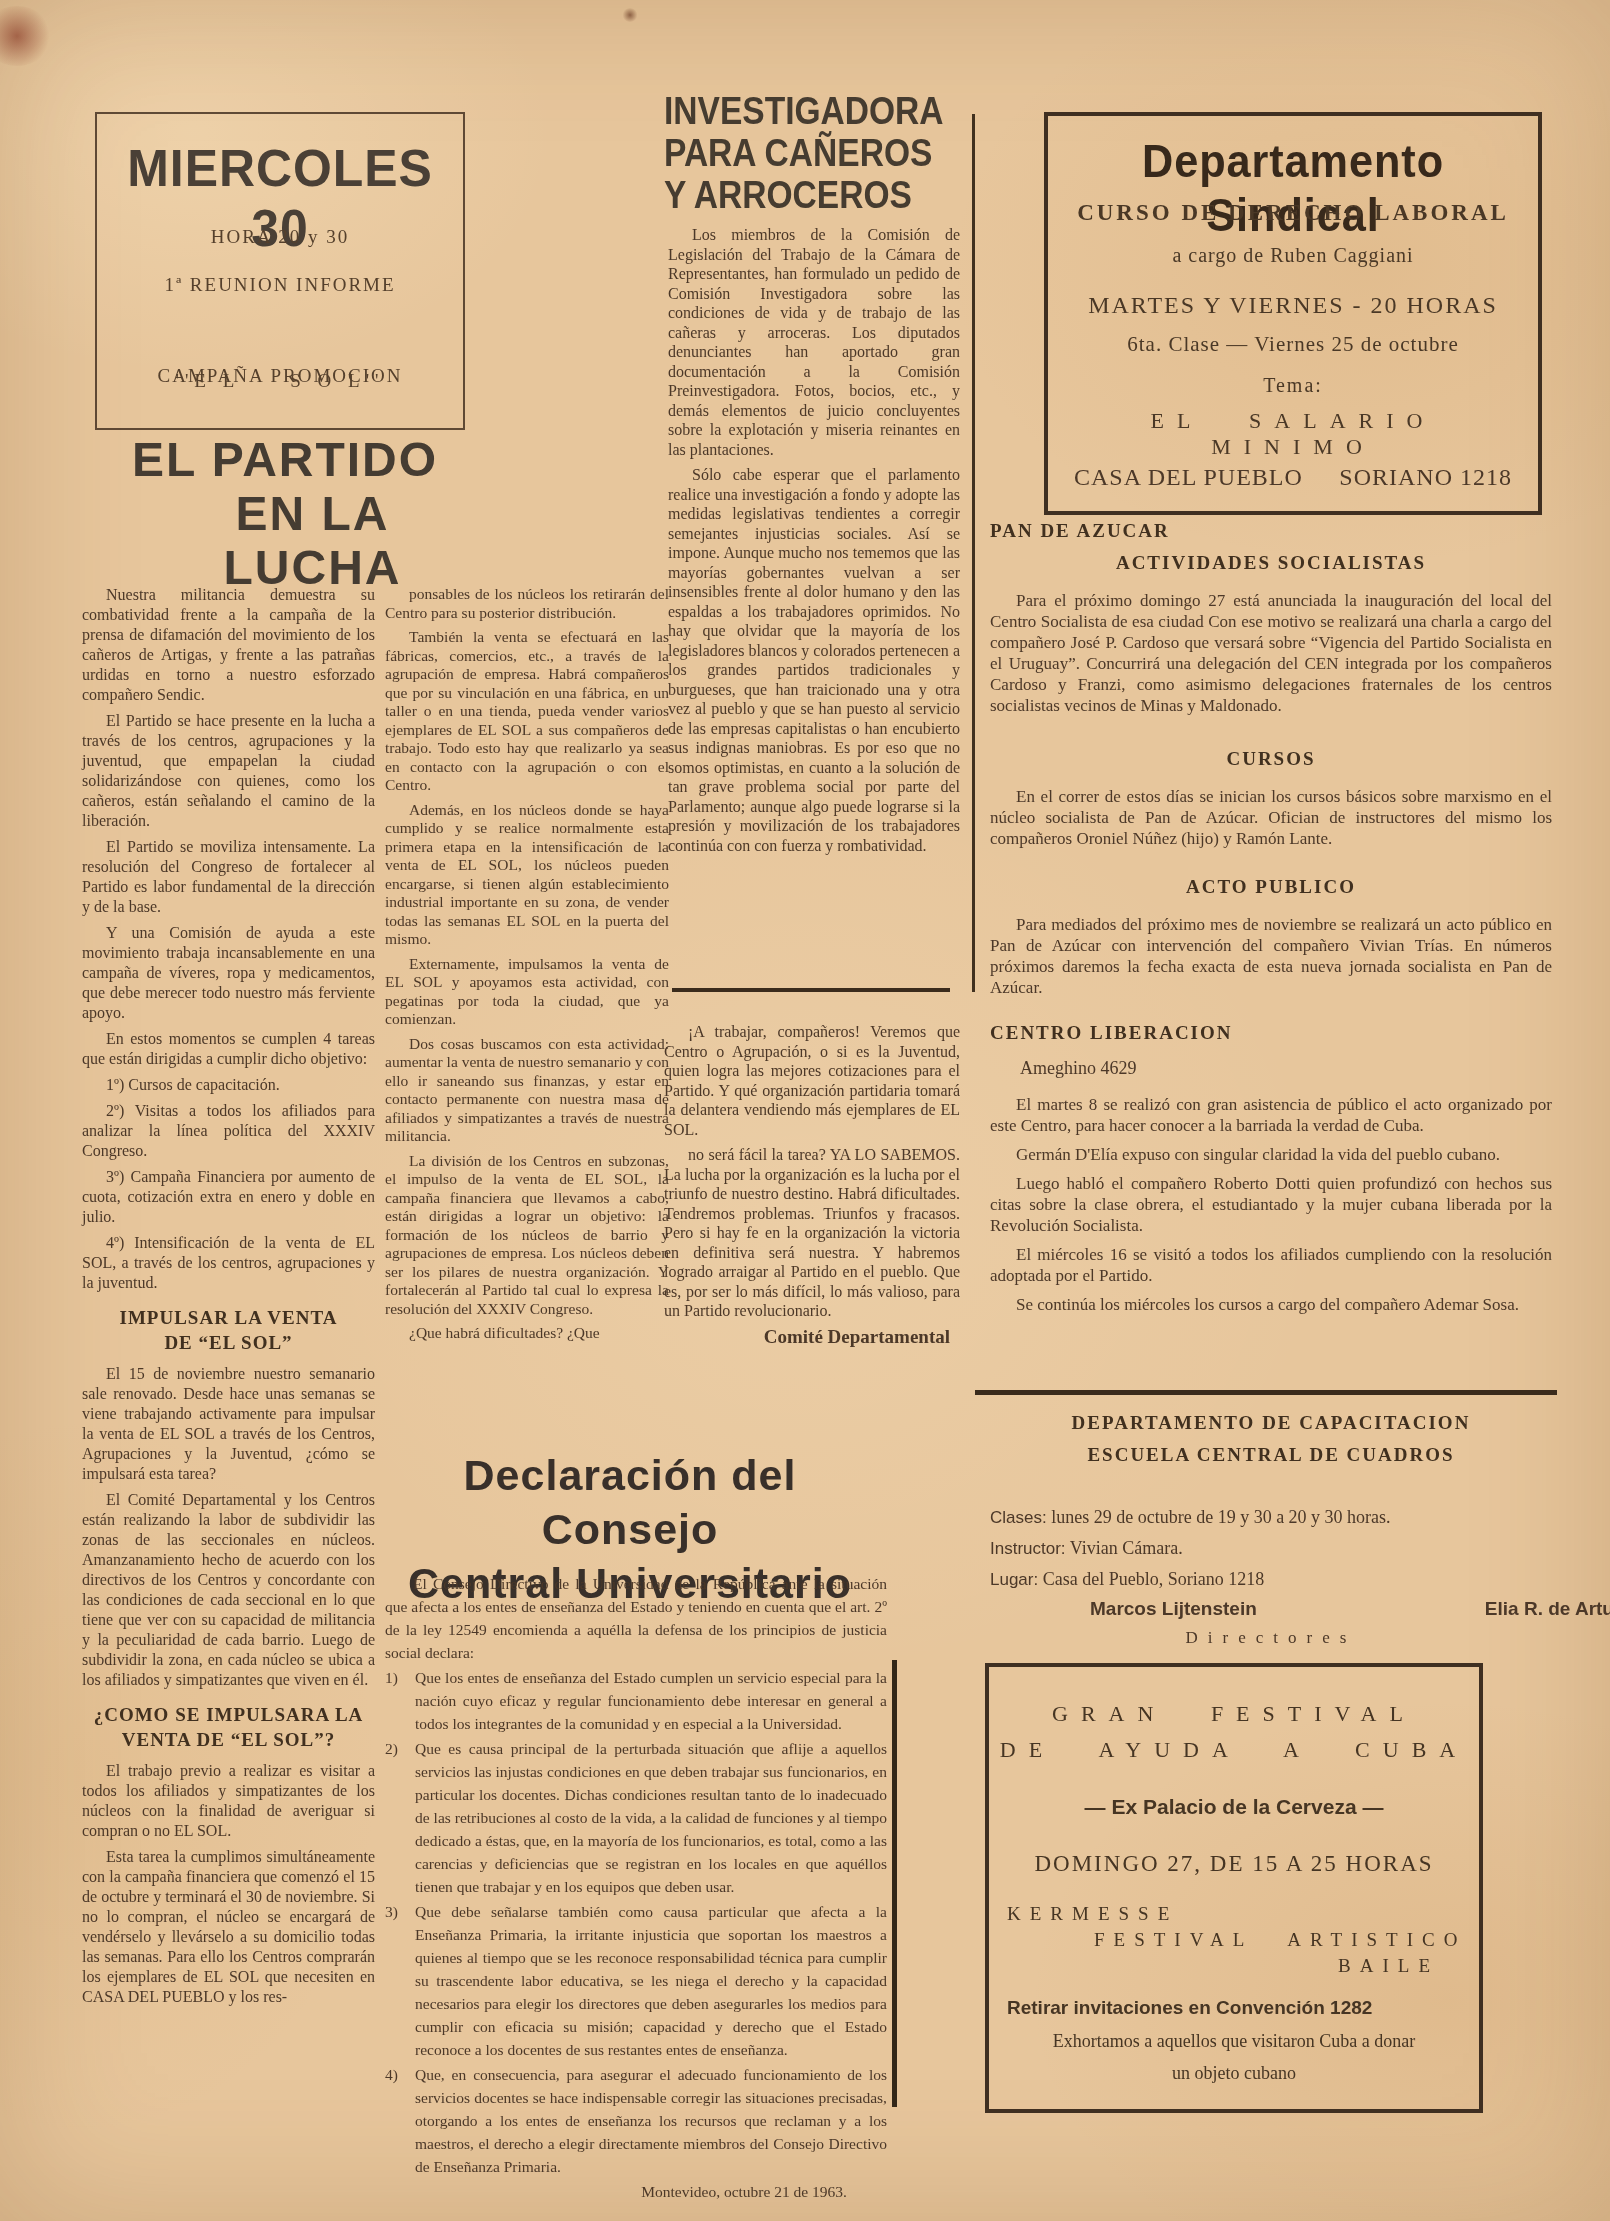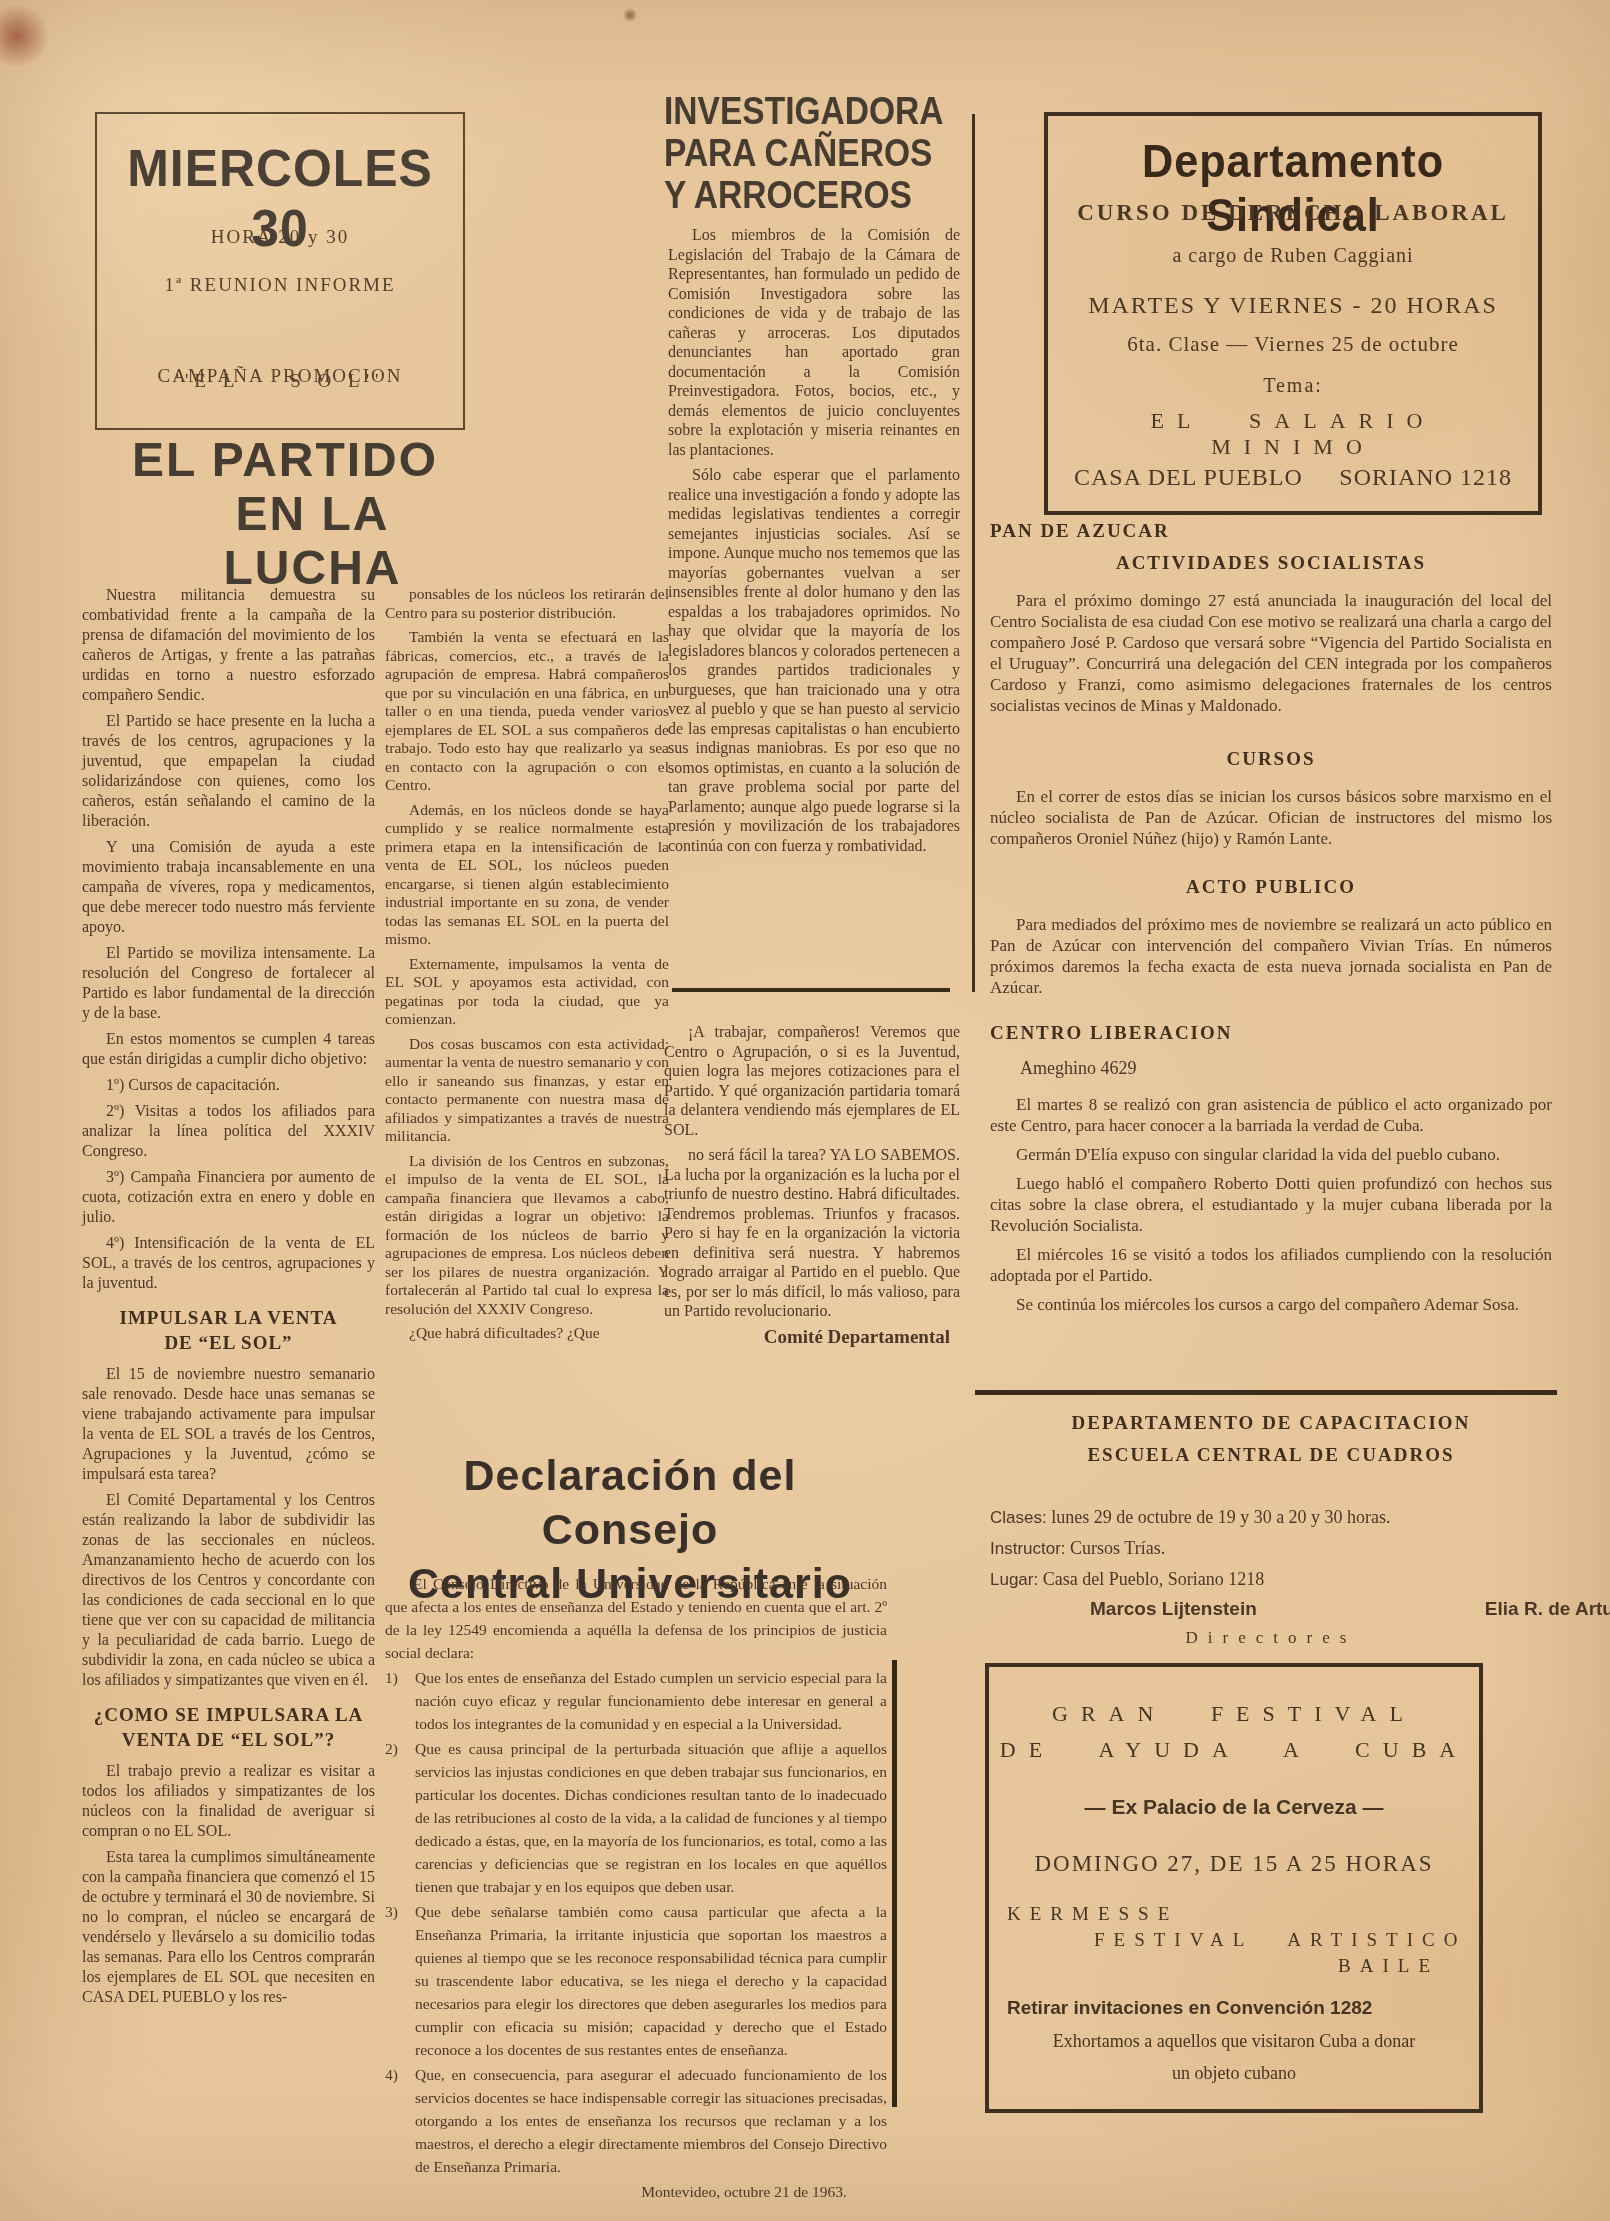--- a/index.html
+++ b/index.html
@@ -117,22 +117,22 @@
   </div>
 
   <div class="partido-title sans">
     <div>EL PARTIDO</div>
     <div class="t2">EN LA LUCHA</div>
   </div>
 
   <div class="col col1">
     <p>Nuestra militancia demuestra su combatividad frente a la campaña de la prensa de difamación del movimiento de los cañeros de Artigas, y frente a las patrañas urdidas en torno a nuestro esforzado compañero Sendic.</p>
     <p>El Partido se hace presente en la lucha a través de los centros, agrupaciones y la juventud, que empapelan la ciudad solidarizándose con quienes, como los cañeros, están señalando el camino de la liberación.</p>
+    <p>El Partido se moviliza intensamente. La resolución del Congreso de fortalecer al Partido es labor fundamental de la dirección y de la base.</p>
     <p>Y una Comisión de ayuda a este movimiento trabaja incansablemente en una campaña de víveres, ropa y medicamentos, que debe merecer todo nuestro más ferviente apoyo.</p>
-    <p>El Partido se moviliza intensamente. La resolución del Congreso de fortalecer al Partido es labor fundamental de la dirección y de la base.</p>
     <p>En estos momentos se cumplen 4 tareas que están dirigidas a cumplir dicho objetivo:</p>
     <p>1º)  Cursos de capacitación.</p>
     <p>2º)  Visitas a todos los afiliados para analizar la línea política del XXXIV Congreso.</p>
     <p>3º)  Campaña Financiera por aumento de cuota, cotización extra en enero y doble en julio.</p>
     <p>4º)  Intensificación de la venta de EL SOL, a través de los centros, agrupaciones y la juventud.</p>
     <div class="subhead">
       <div>IMPULSAR LA VENTA</div>
       <div>DE “EL SOL”</div>
     </div>
     <p>El 15 de noviembre nuestro semanario sale renovado. Desde hace unas semanas se viene trabajando activamente para impulsar la venta de EL SOL a través de los Centros, Agrupaciones y la Juventud, ¿cómo se impulsará esta tarea?</p>
@@ -216,21 +216,21 @@
 
   <div class="rc rc-h-center" style="top:1412px">DEPARTAMENTO DE CAPACITACION</div>
   <div class="rc rc-h-center" style="top:1444px">ESCUELA CENTRAL DE CUADROS</div>
   <div class="rc" style="top:1502px">
     <div class="cap-row">
       <span class="lbl">Clases:</span>
       <span>lunes 29 de octubre de 19 y 30 a 20 y 30 horas.</span>
     </div>
     <div class="cap-row">
       <span class="lbl">Instructor:</span>
-      <span>Cursos Trías.</span>
+      <span>Vivian Cámara.</span>
     </div>
     <div class="cap-row">
       <span class="lbl">Lugar:</span>
       <span>Casa del Pueblo, Soriano 1218</span>
     </div>
   </div>
   <div class="rc directors" style="top:1598px">
     <span>Marcos Lijtenstein</span>
     <span>Elia R. de Artuccio</span>
   </div>

